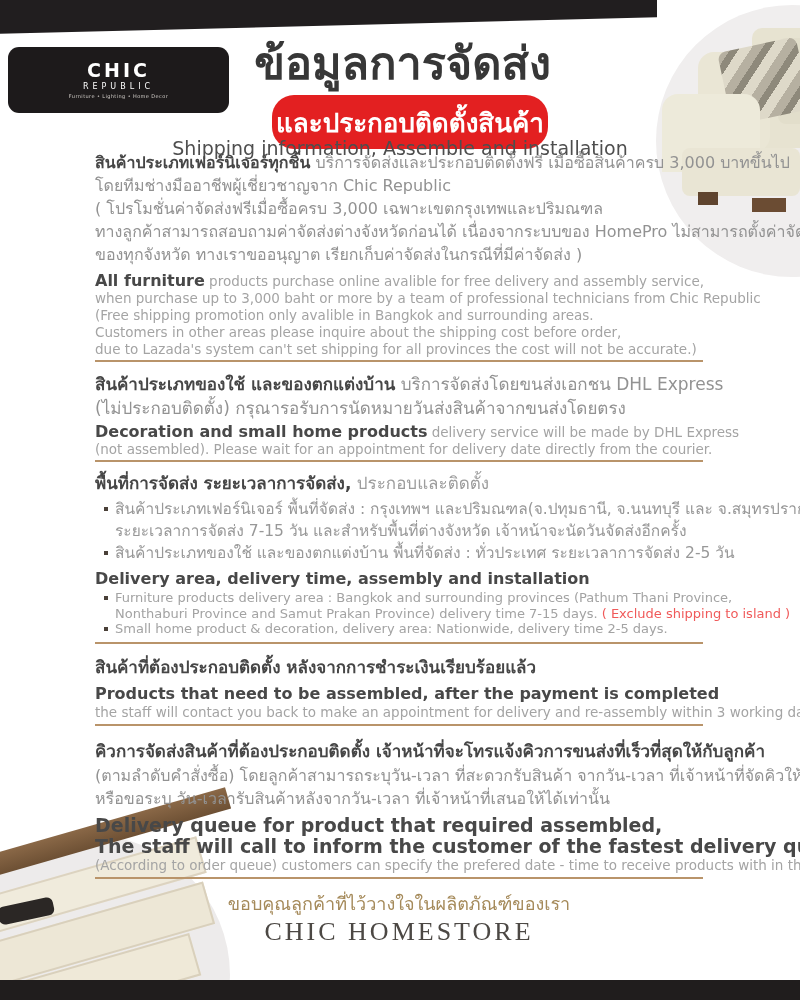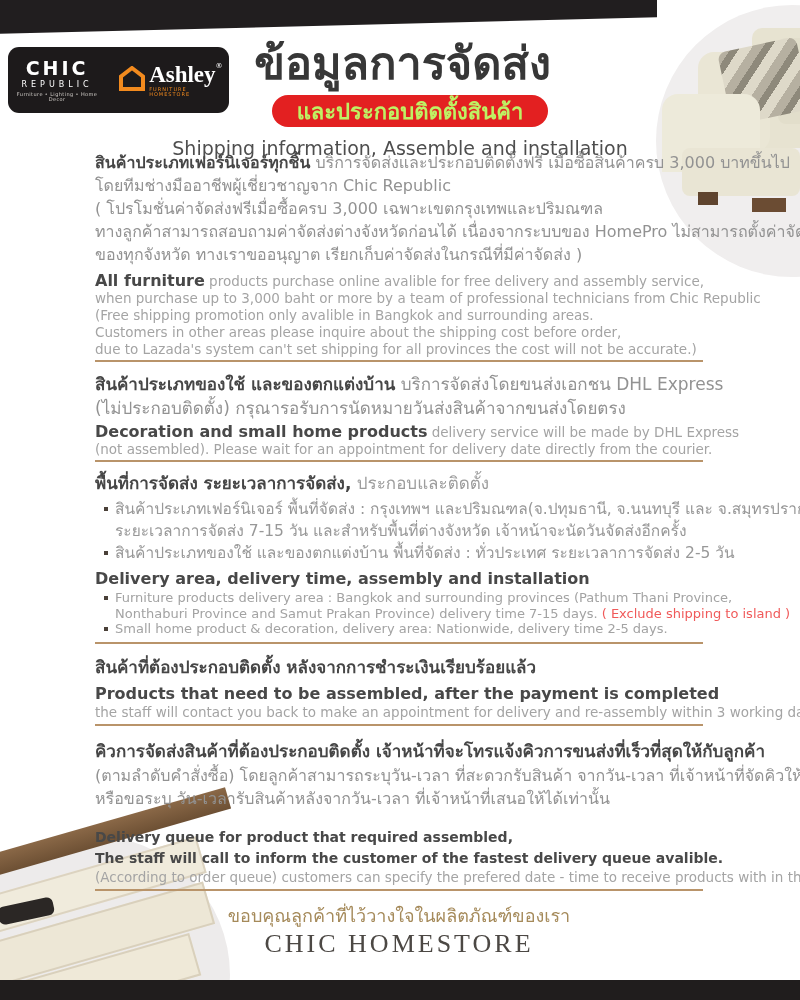--- a/index.html
+++ b/index.html
@@ -24,22 +24,22 @@
   .chic .l1{font-size:19px;font-weight:700;letter-spacing:3px;}
   .chic .l2{font-size:8px;letter-spacing:4px;margin-top:3px;}
   .chic .l3{font-size:5px;color:#cfcbc6;letter-spacing:.4px;margin-top:3px;}
   .ashley{display:flex;align-items:center;gap:4px;}
   .ash-txt{color:#fff;line-height:1;text-align:left;}
   .ash-name{font-family:"Liberation Serif",serif;font-weight:700;font-size:23px;}
   .ash-reg{font-size:7px;vertical-align:top;}
   .ash-sub{font-size:5px;color:#f28a1e;letter-spacing:1px;margin-top:1px;}
   .title-th{position:absolute;left:235px;top:36px;width:335px;text-align:center;
             font-size:45px;font-weight:700;color:#373737;line-height:1.25;z-index:4;white-space:nowrap;}
-  .badge{position:absolute;left:272px;top:95px;width:276px;height:32px;background:#e32021;
-         border-radius:22px;color:#bef264;font-size:22px;font-weight:600;display:flex;
+  .badge{position:absolute;left:272px;top:95px;width:276px;height:54px;background:#e32021;
+         border-radius:22px;color:#ffffff;font-size:26px;font-weight:600;display:flex;
          align-items:center;justify-content:center;z-index:4;white-space:nowrap;}
   .subtitle{position:absolute;left:140px;top:137px;width:520px;text-align:center;
             font-size:19px;color:#4e4e4e;z-index:4;white-space:nowrap;}
 
   
   .content{position:absolute;left:95px;top:151px;width:670px;z-index:5;}
   .content div{white-space:nowrap;}
   .th-reg{font-size:16px;color:#929292;line-height:23px;}
   .th-bold{font-weight:700;color:#464646;}
   .en-reg{font-size:13.5px;color:#a4a4a4;line-height:17px;}
@@ -58,21 +58,21 @@
   .b-th{font-size:15.5px;color:#989898;line-height:22px;}
   .s3enh{margin-top:5px;line-height:19px;}
   .b-en{font-size:13px;color:#a3a3a3;line-height:15.5px;}
   .red{color:#f05a5a;}
   .s4thb{margin-top:11px;font-size:17px;line-height:25px;}
   .s4thr{line-height:24px;}
   .s4enb{margin-top:4px;line-height:20px;}
   .s4ens{line-height:16px;}
   .s5thb{margin-top:13px;font-size:17px;line-height:25px;}
   .s5thr{line-height:23px;}
-  .s5enb{margin-top:17px;font-size:14px;line-height:21px;}
+  .s5enb{margin-top:5px;font-size:19px;line-height:21px;}
   .s5ens{line-height:16px;}
   .footer{margin-top:14px;width:608px;text-align:center;}
   .foot-th{font-size:18px;color:#a58a5a;line-height:22px;}
   .brand{font-family:"Liberation Serif",serif;font-size:26px;letter-spacing:3px;
          color:#4c4844;line-height:30px;margin-top:2px;}
 </style>
 </head>
 <body>
 
 <div class="page">
@@ -99,31 +99,20 @@
     <div style="position:absolute;left:-42px;top:916px;width:252px;height:40px;transform:rotate(-16deg);background:#ede7d6;border:2px solid #d9d0bc;"></div>
     <div style="position:absolute;left:-46px;top:966px;width:242px;height:40px;transform:rotate(-16deg);background:#efe9d8;border:2px solid #d9d0bc;"></div>
   </div>
 
   <div class="logo-box">
     <div class="chic">
       <div class="l1">CHIC</div>
       <div class="l2">REPUBLIC</div>
       <div class="l3">Furniture • Lighting • Home Decor</div>
     </div>
-    <div class="ashley">
-      <span>
-        <svg width="26" height="25" viewBox="0 0 26 25">
-            <path d="M13 2 L24 10.5 V23 H2 V10.5 Z" fill="none" stroke="#f28a1e" stroke-width="4"></path>
-          </svg>
-      </span>
-      <span class="ash-txt">
-        <span class="ash-name">Ashley</span><span class="ash-reg">®</span>
-        <div class="ash-sub">FURNITURE HOMESTORE</div>
-      </span>
-    </div>
   </div>
 
   <div class="title-th">ข้อมูลการจัดส่ง</div>
   <div class="badge">และประกอบติดตั้งสินค้า</div>
   <div class="subtitle">Shipping information, Assemble and installation</div>
 
   <div class="content">
 
     <div class="th-reg">
       <div><span class="th-bold">สินค้าประเภทเฟอร์นิเจอร์ทุกชิ้น</span><span> บริการจัดส่งและประกอบติดตั้งฟรี เมื่อซื้อสินค้าครบ 3,000 บาทขึ้นไป</span></div>

